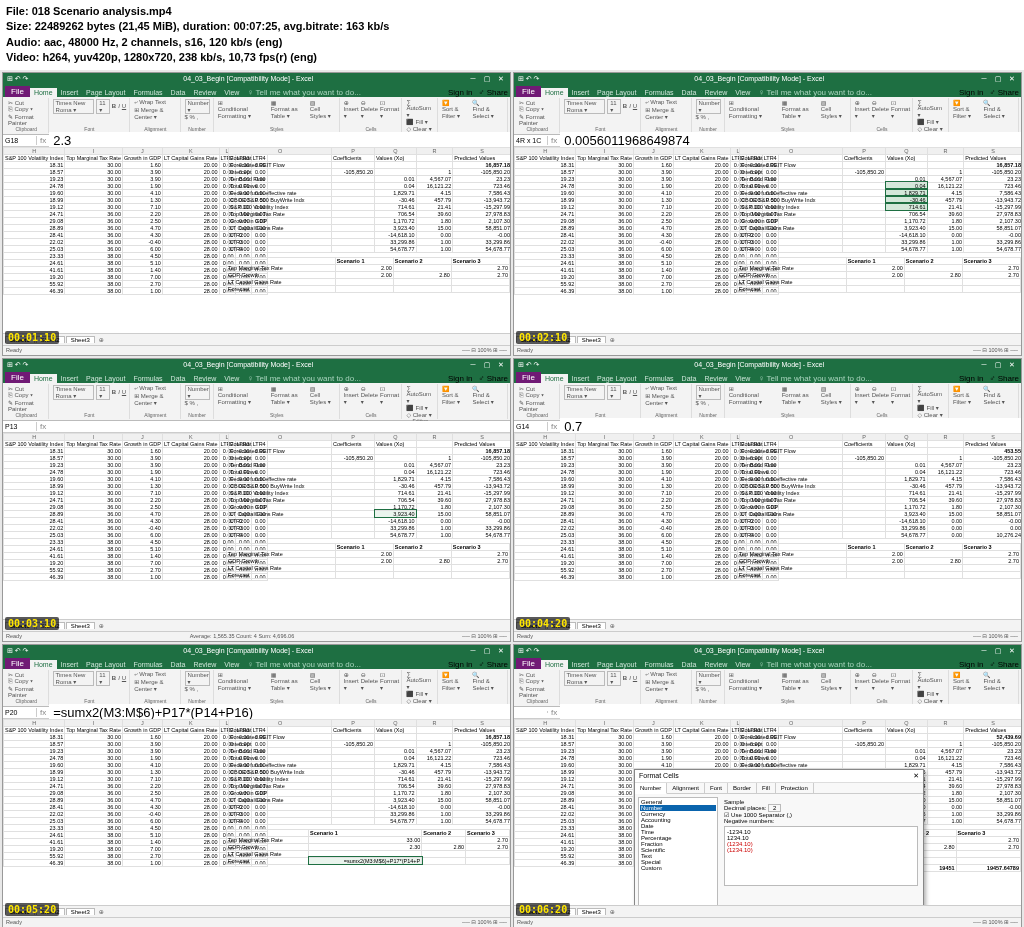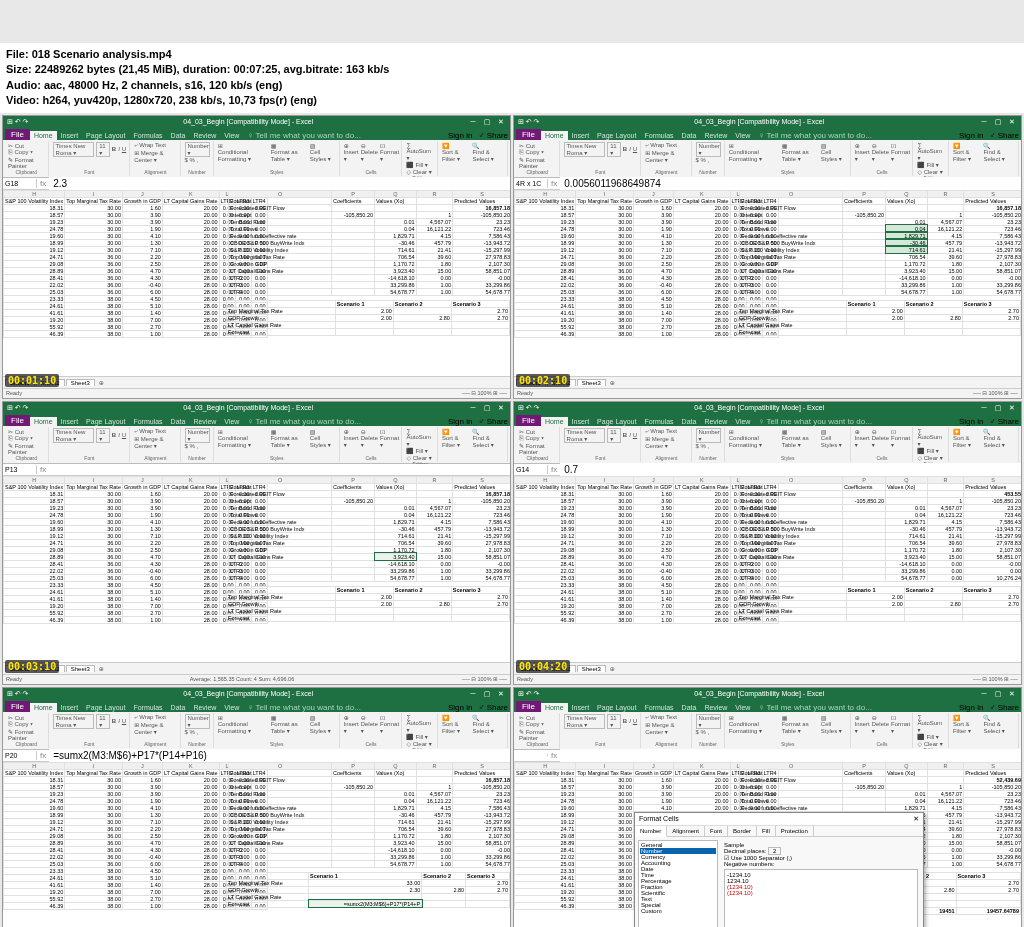--- a/index.html
+++ b/index.html
@@ -11,21 +11,20 @@
     height: 927px;
     overflow: hidden;
   }
   .file-info {
     background: #fff;
     padding: 4px 6px;
     font-size: 11px;
     font-weight: bold;
     line-height: 1.4;
     font-family: Arial, sans-serif;
-    margin-top: 43px;
   }
   .file-info div { white-space: nowrap; }
   .grid {
     display: grid;
     grid-template-columns: 1fr 1fr;
     grid-template-rows: repeat(3, 1fr);
     gap: 2px;
     padding: 2px;
     height: 860px;
   }
@@ -112,21 +111,21 @@
   }
   .name-box {
     width: 34px;
     border-right: 1px solid #ccc;
     padding: 1px 2px;
     font-size: 7px;
   }
   .fmla-input {
     flex: 1;
     padding: 1px 4px;
-    font-size: 10px;
+    font-size: 13px;
     border: none;
   }
   .sheet {
     flex: 1;
     overflow: hidden;
     font-size: 6px;
     position: relative;
     background: #fff;
   }
   table.cells {

